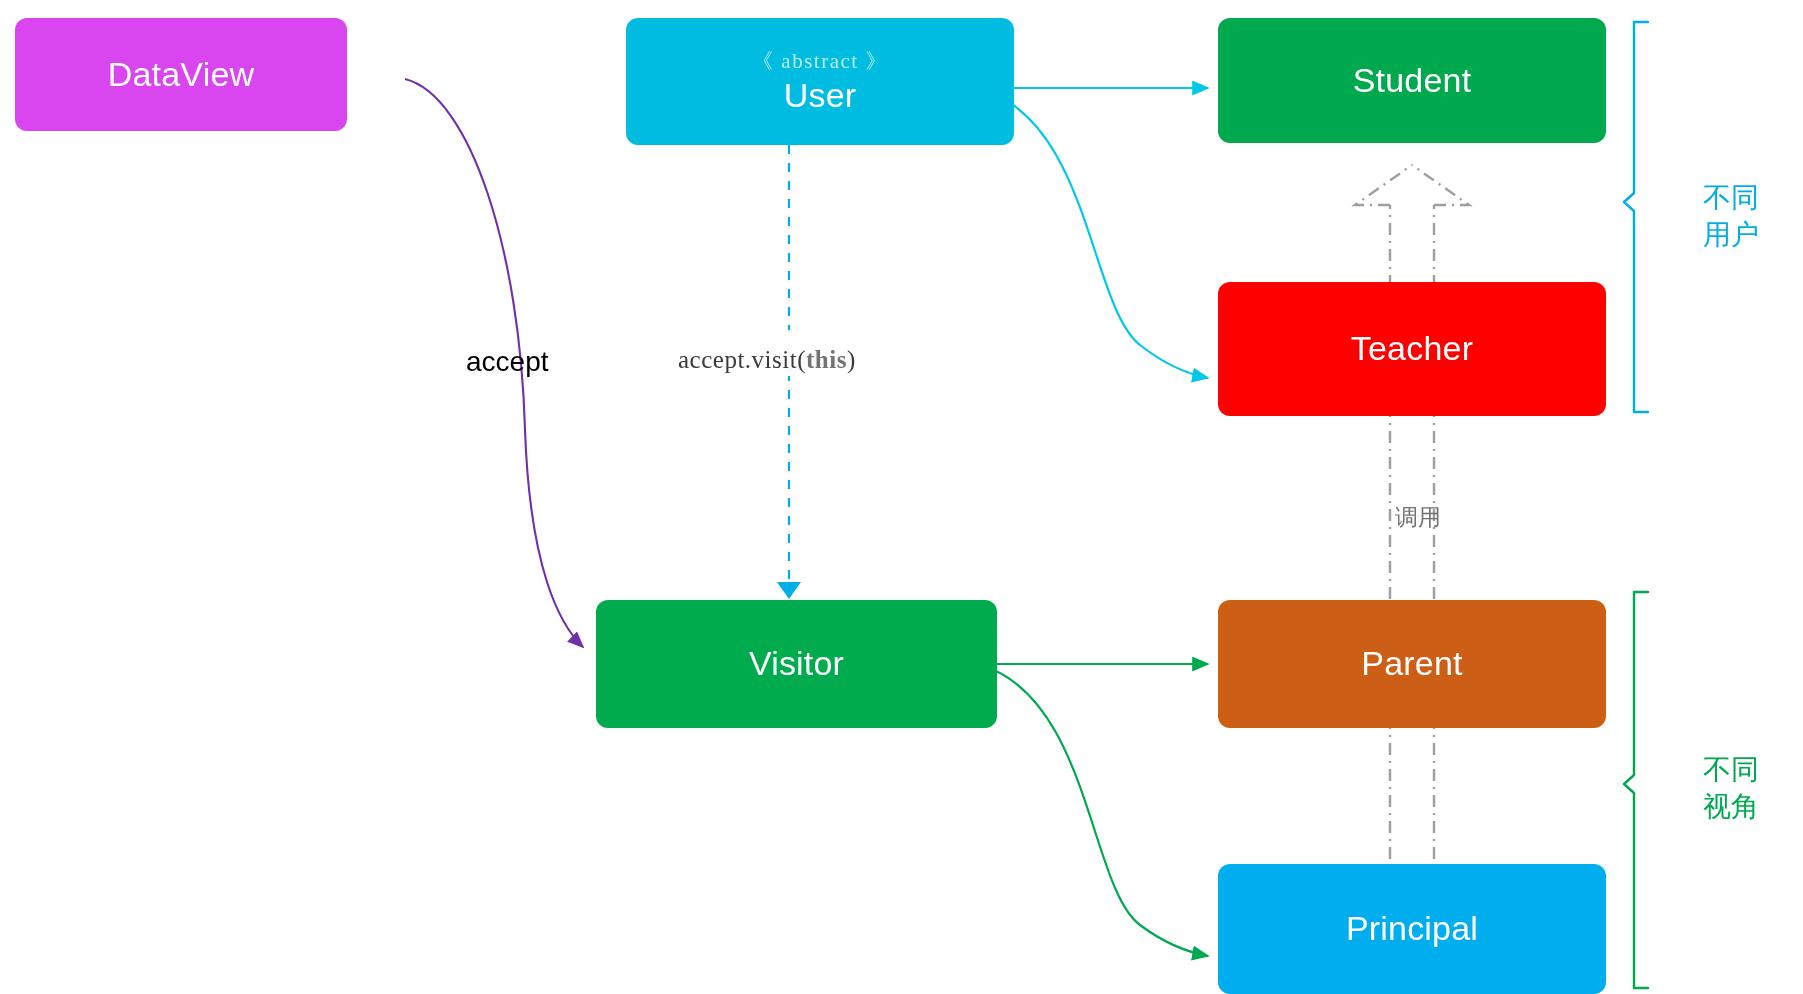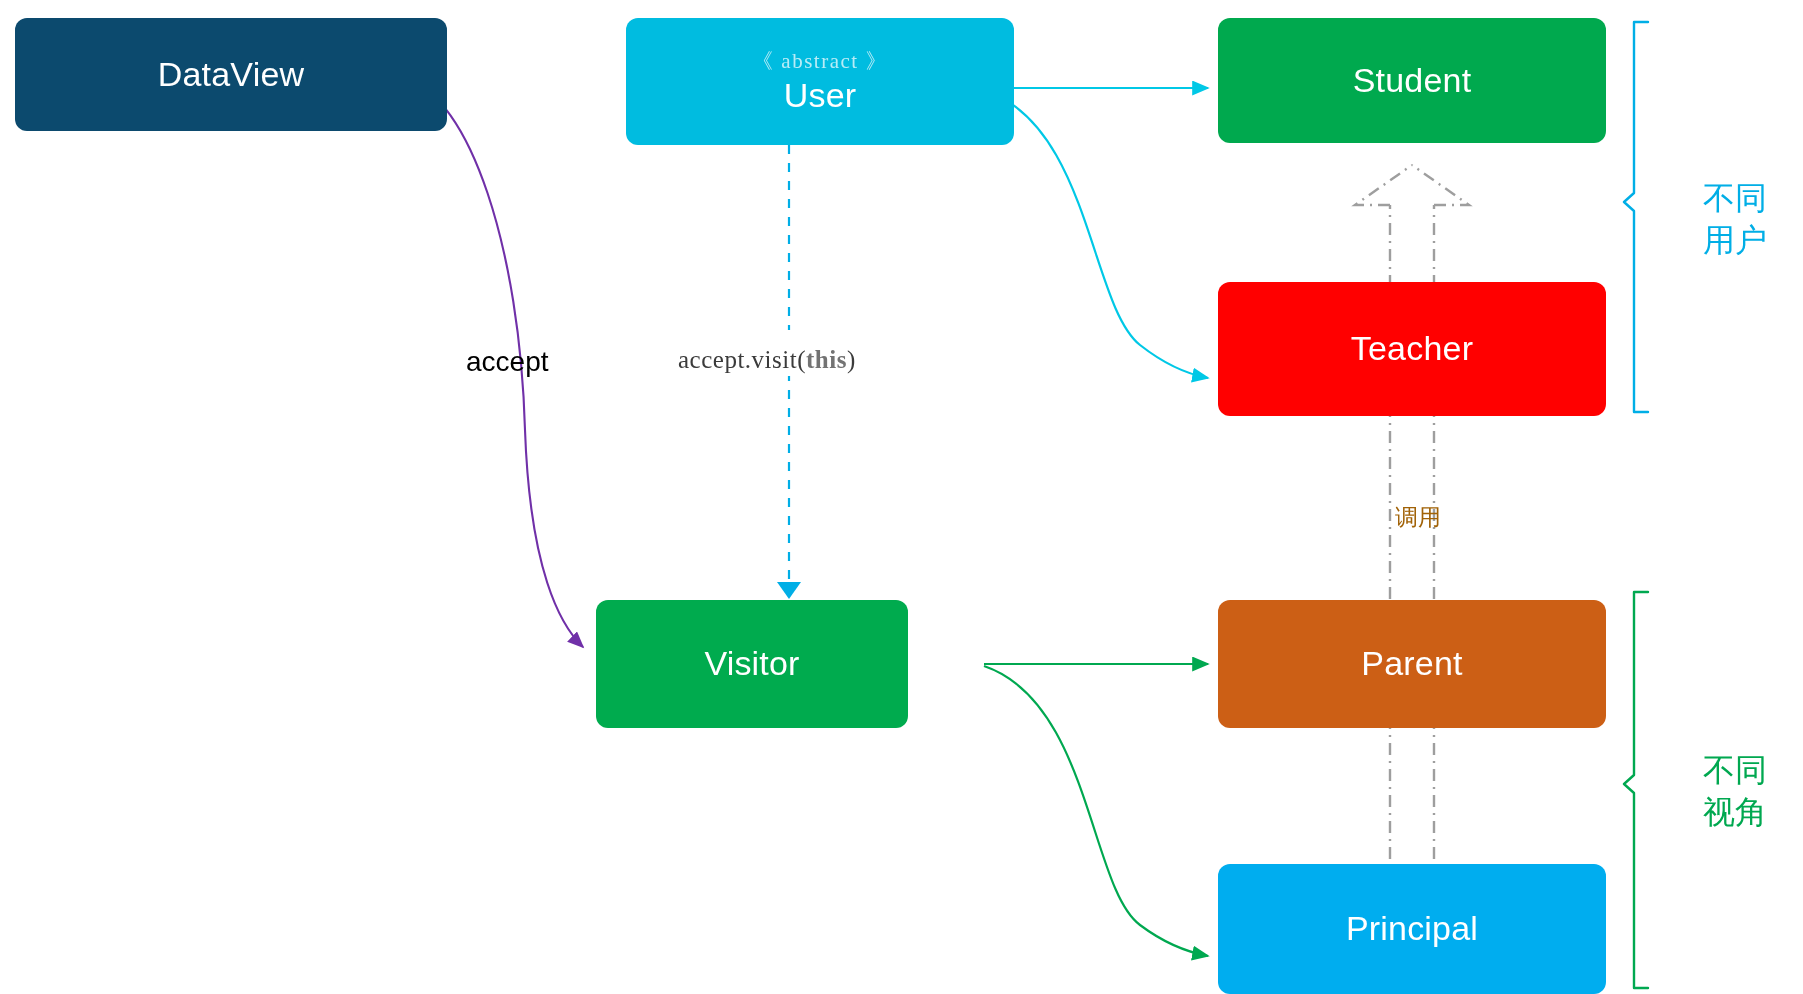--- a/index.html
+++ b/index.html
@@ -39,25 +39,25 @@
   }
   .stereotype {
     font-family: "Liberation Serif", serif;
     font-size: 21px;
     letter-spacing: 1.5px;
     color: rgba(255,255,255,0.72);
     white-space: nowrap;
     margin-bottom: 1px;
   }
   
-  #node-dataview  { left: 15px;   top: 18px;  width: 432px; height: 113px; background: #0c4a6e; }
+  #node-dataview  { left: 15px;   top: 18px;  width: 332px; height: 113px; background: #d946ef; }
   #node-user      { left: 596px;  top: 18px;  width: 388px; height: 127px; background: #00BCE0; margin-left: 30px; }
   #node-student   { left: 1218px; top: 18px;  width: 388px; height: 125px; background: #00A94E; }
   #node-teacher   { left: 1218px; top: 282px; width: 388px; height: 134px; background: #FF0000; }
-  #node-visitor   { left: 596px;  top: 600px; width: 312px; height: 128px; background: #00AB4E; }
+  #node-visitor   { left: 596px;  top: 600px; width: 401px; height: 128px; background: #00AB4E; }
   #node-parent    { left: 1218px; top: 600px; width: 388px; height: 128px; background: #CC5F15; }
   #node-principal { left: 1218px; top: 864px; width: 388px; height: 130px; background: #00ADEF; }
 
   
   #edges {
     position: absolute;
     left: 0; top: 0;
     width: 1803px;
     height: 994px;
     z-index: 2;
@@ -91,29 +91,29 @@
   }
   #label-visit .kw {
     color: #737373;
     font-weight: bold;
   }
   #label-diaoyong {
     left: 1395px; top: 502px;
     font-family: "Liberation Sans", sans-serif;
     font-size: 23px;
     line-height: 1.32;
-    color: #a16207;
+    color: #737373;
     text-align: center;
     width: 30px;
     background: #ffffff;
   }
   .group-label {
     position: absolute;
-    font-family: Liberation Mono, monospace;
-    font-size: 32px;
+    font-family: Liberation Sans, sans-serif;
+    font-size: 28px;
     line-height: 1.32;
     text-align: center;
     white-space: nowrap;
   }
   #label-group-users  { left: 1703px; top: 180px; color: #00AEE6; }
   #label-group-views  { left: 1703px; top: 752px; color: #00A850; }
 </style>
 </head>
 <body>
 

